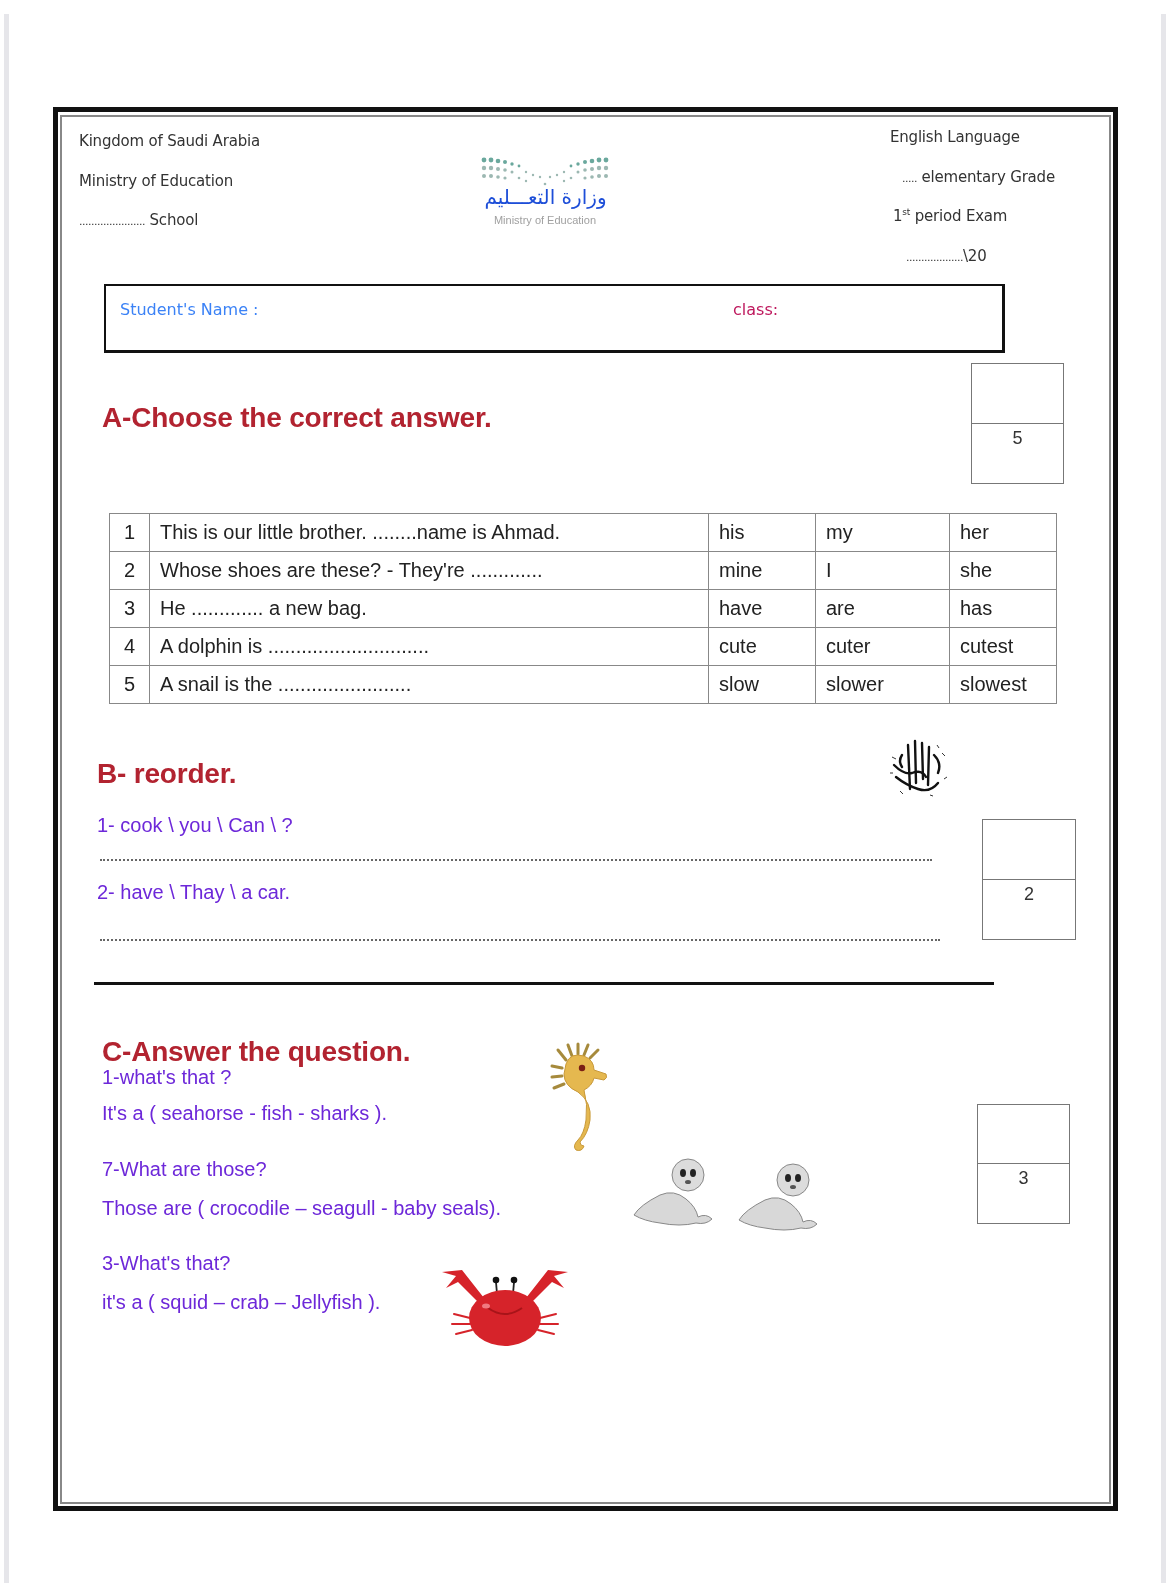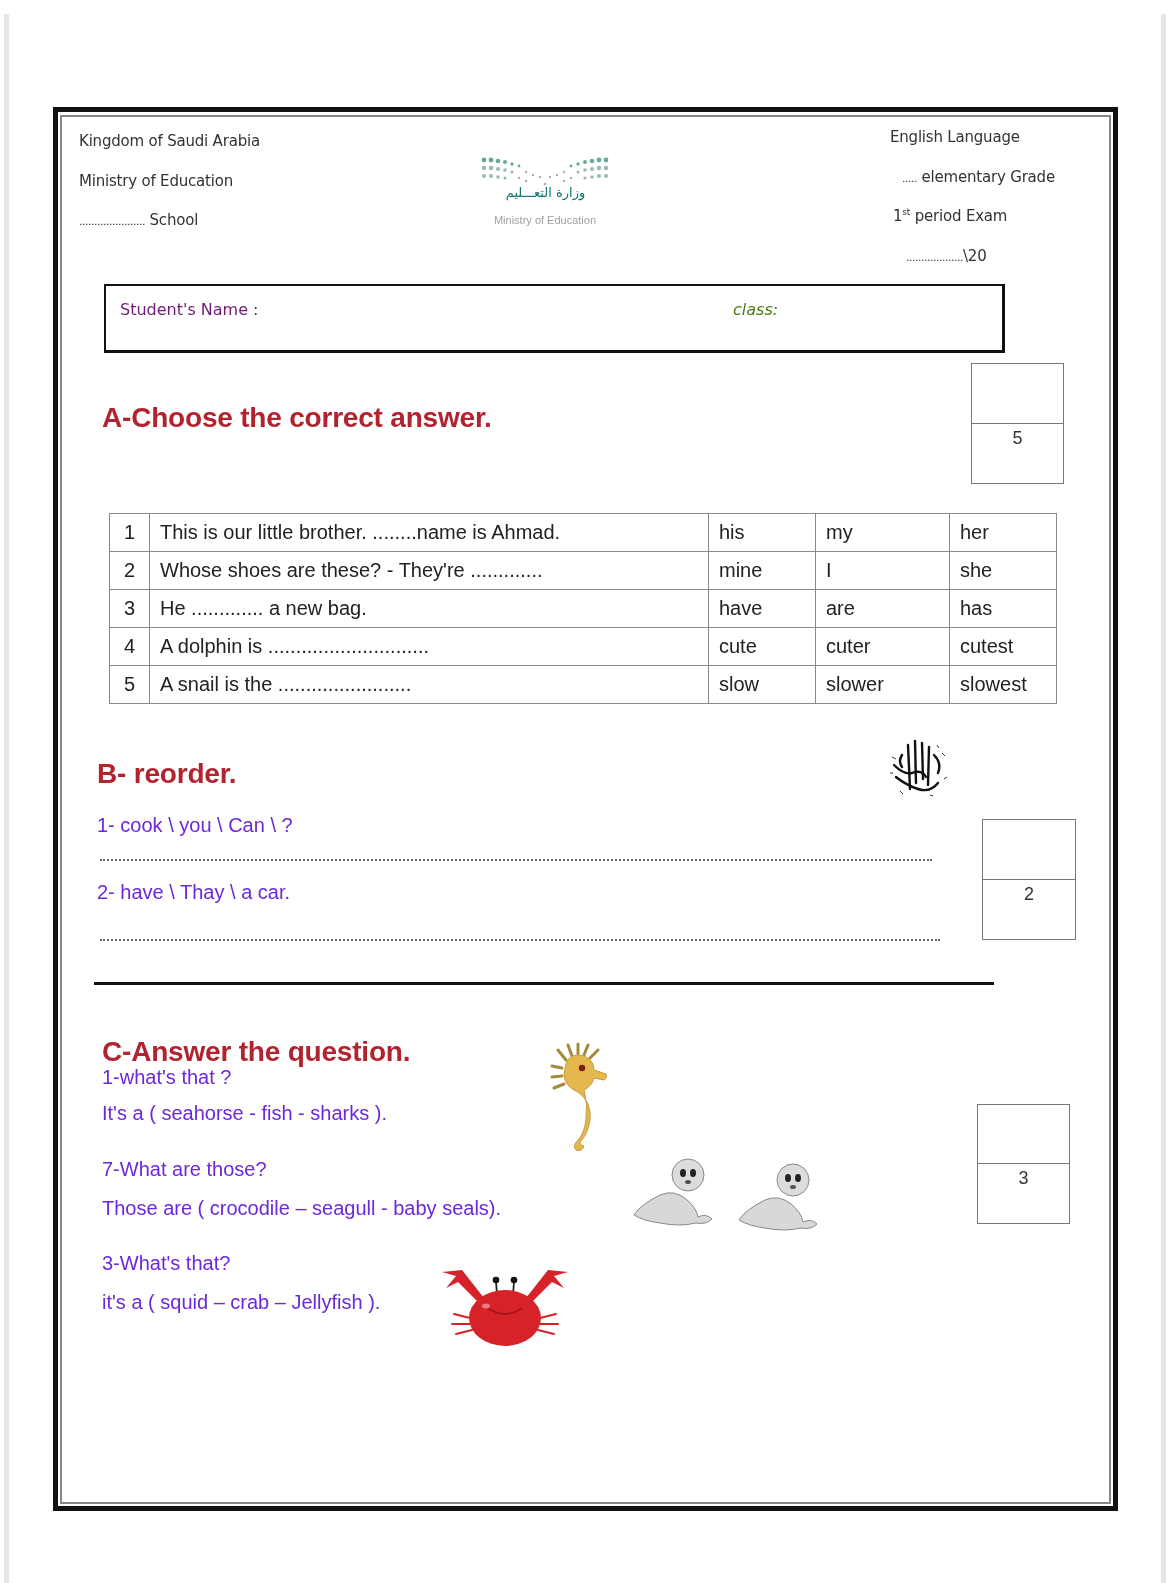--- a/index.html
+++ b/index.html
@@ -10,26 +10,26 @@
     .page-edge-right { position: absolute; left: 1161px; top: 14px; width: 5px; height: 1569px; background: #e6e6ea; }
 
     .frame-outer { position: absolute; left: 53px; top: 107px; width: 1065px; height: 1404px; border: 5px solid #111; }
     .frame-inner { position: absolute; left: 60px; top: 115px; width: 1051px; height: 1389px; border: 2px solid #888; }
 
     .hdr { position: absolute; font-family: "DejaVu Sans", sans-serif; font-size: 15px; color: #333; white-space: nowrap; letter-spacing: -0.2px; }
     .dots { letter-spacing: -0.5px; font-size: 11px; }
     .sup { font-size: 9px; vertical-align: super; }
 
     .logo { position: absolute; left: 480px; top: 130px; width: 130px; height: 100px; }
-    .logo-ar { position: absolute; left: 483px; top: 185px; width: 125px; text-align: center; font-family: "DejaVu Sans", sans-serif; font-size: 13px; color: #0f766e; direction: rtl; }
+    .logo-ar { position: absolute; left: 483px; top: 185px; width: 125px; text-align: center; font-family: "DejaVu Sans", sans-serif; font-size: 20px; color: #1d4ed8; direction: rtl; }
     .logo-en { position: absolute; left: 480px; top: 214px; width: 130px; text-align: center; font-size: 11px; color: #a0a0a0; }
 
     .name-box { position: absolute; left: 104px; top: 284px; width: 901px; height: 69px; border: 2px solid #111; border-bottom-width: 3px; border-right-width: 3px; }
-    .name-label { position: absolute; left: 120px; top: 300px; font-family: "DejaVu Sans", sans-serif; font-size: 16px; color: #701a75; }
-    .class-label { position: absolute; left: 733px; top: 300px; font-family: "DejaVu Sans", sans-serif; font-size: 16px; color: #4d7c0f; font-style: italic; }
+    .name-label { position: absolute; left: 120px; top: 300px; font-family: "DejaVu Sans", sans-serif; font-size: 16px; color: #3b82f6; }
+    .class-label { position: absolute; left: 733px; top: 300px; font-family: "DejaVu Sans", sans-serif; font-size: 16px; color: #be185d; }
 
     .section-title { position: absolute; font-weight: bold; font-size: 28px; color: #b22330; letter-spacing: -0.2px; }
 
     .score { position: absolute; border: 1.5px solid #777; }
     .score .top { height: 50%; border-bottom: 1.5px solid #777; }
     .score .val { text-align: center; font-size: 18px; color: #333; padding-top: 4px; }
 
     table.choices { position: absolute; left: 109px; top: 513px; border-collapse: collapse; font-size: 20px; color: #222; }
     table.choices td { border: 1.5px solid #888; height: 38px; padding: 0 10px; vertical-align: middle; white-space: nowrap; }
     table.choices td.num { width: 40px; text-align: center; padding: 0; }

